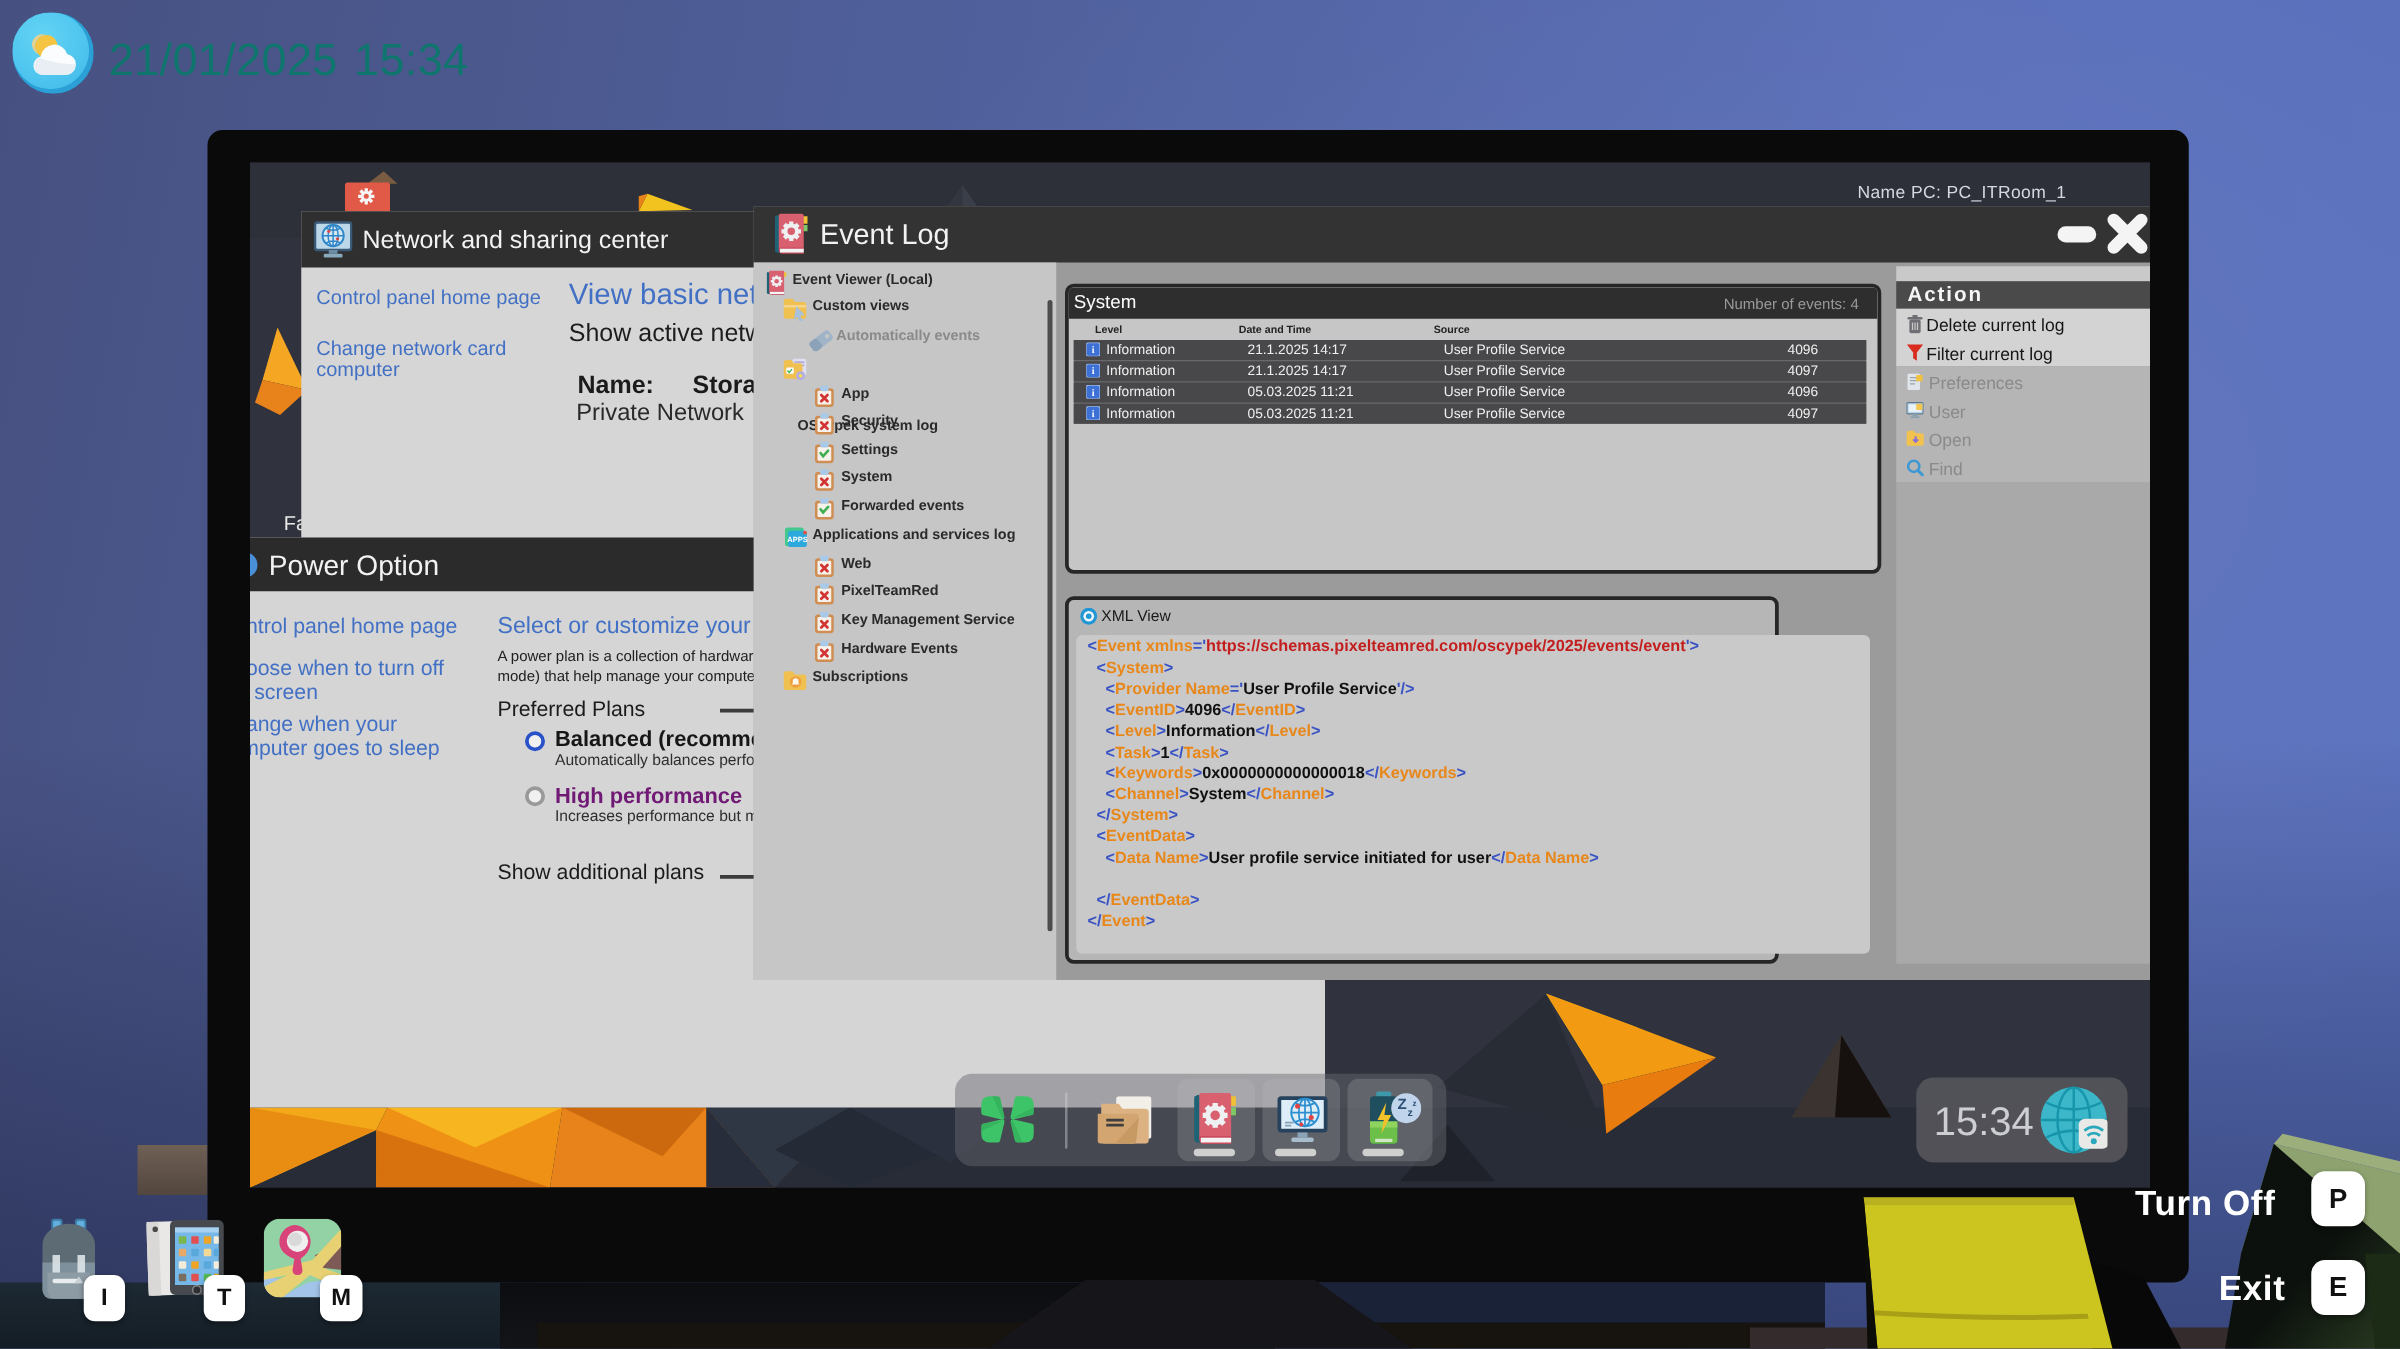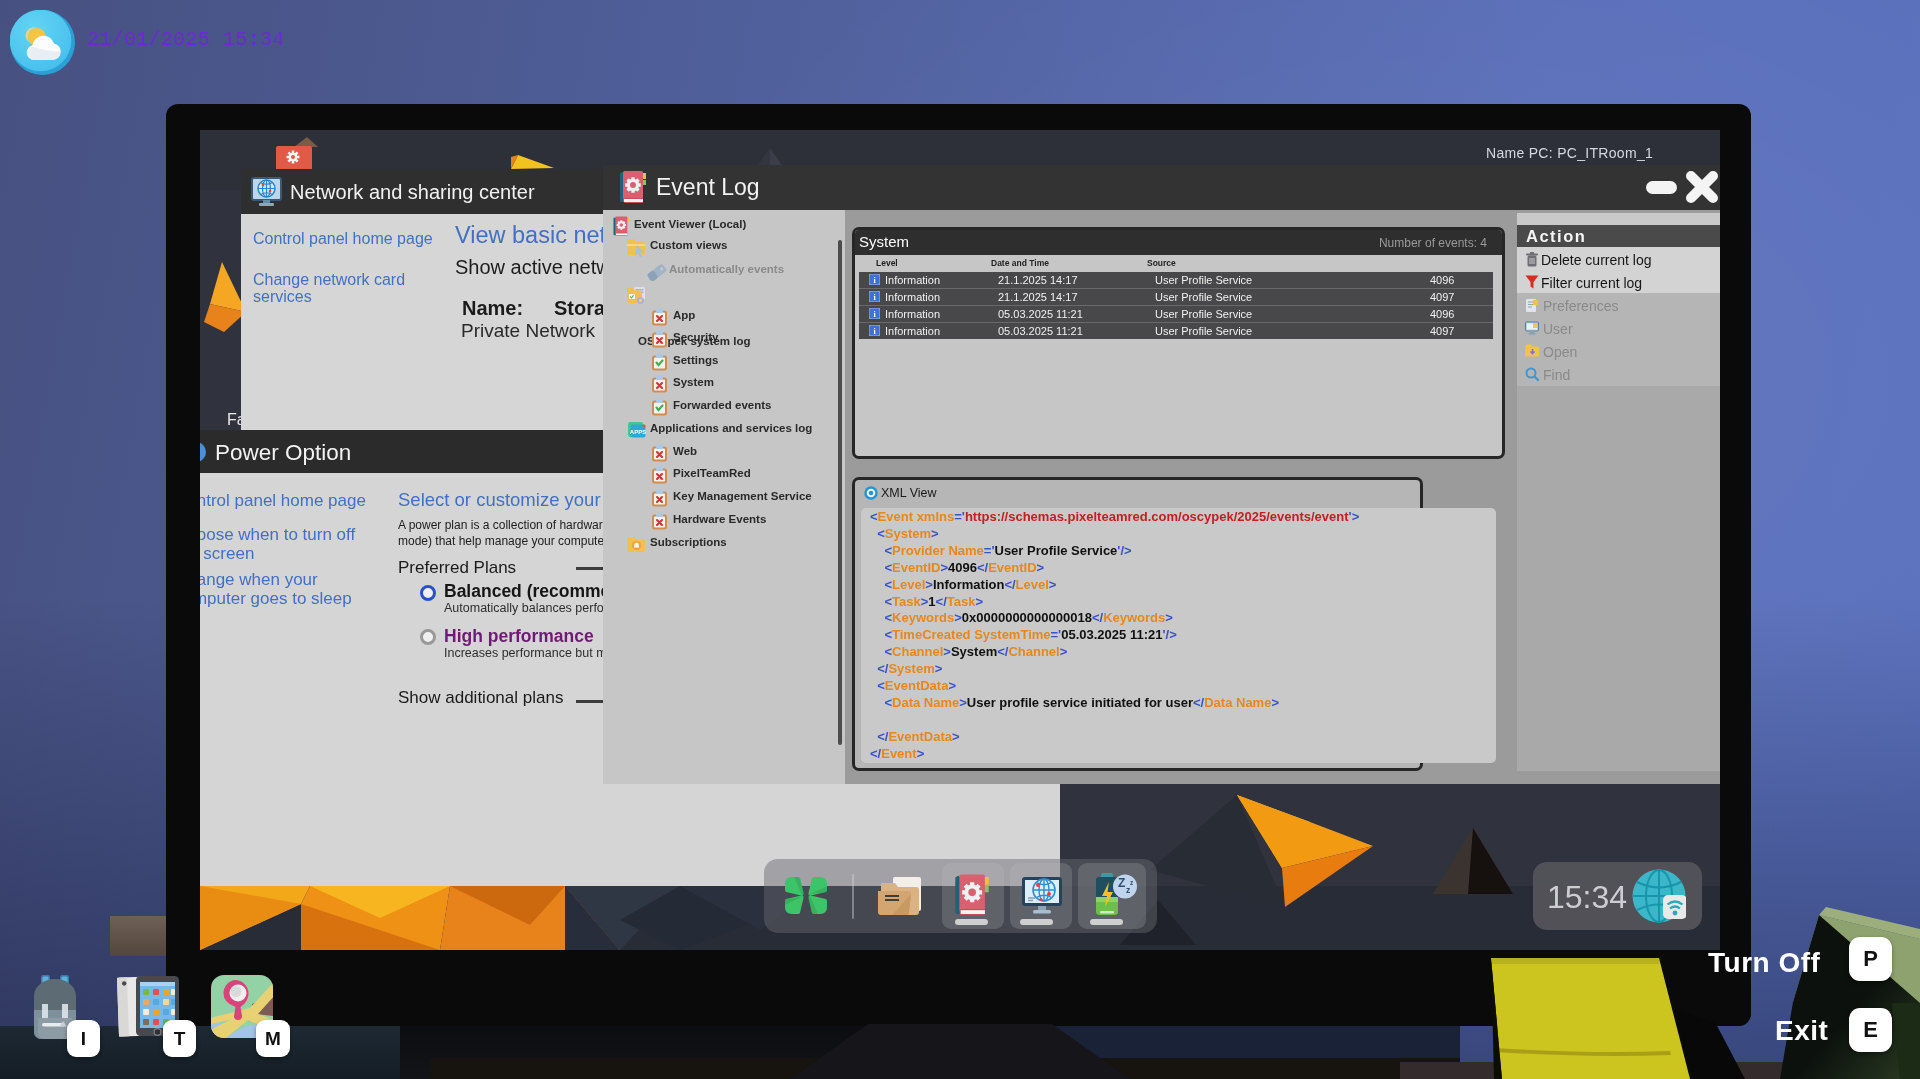--- a/index.html
+++ b/index.html
@@ -61,21 +61,21 @@
 
 #dock { left:564px; top:729px; width:393px; height:74px; border-radius:14px;
   background:rgba(105,105,112,0.47); }
 .hl { top:4px; width:62px; height:66px; border-radius:9px; background:rgba(190,190,196,0.22); }
 .pill { top:60px; width:33px; height:6px; border-radius:3px; background:#cfcfcf; }
 #clock-chip { left:1333px; top:732px; width:169px; height:68px; border-radius:14px;
   background:rgba(85,85,91,0.9); }
 #clock-chip .time { position:absolute; left:14px; top:17px; font-size:32px; color:#cdced2; }
 
 #weather { left:10px; top:10px; width:65px; height:65px; }
-#datetext { left:87px; top:30px; font-size:20px; line-height:1; color:#6d28d9; letter-spacing:0.3px;font-family:Liberation Mono, monospace; }
+#datetext { left:87px; top:30px; font-size:36px; line-height:1; color:#0f766e; letter-spacing:0.3px; }
 #datetext span { margin-left:13px; }
 .key { position:absolute; background:#fff; border-radius:9px; color:#111; font-weight:700;
   display:flex; align-items:center; justify-content:center; box-shadow:0 2px 4px rgba(0,0,0,0.35); }
 #turnoff { left:1708px; top:947px; font-size:28px; font-weight:700; color:#fff; letter-spacing:0.5px; }
 #exit { left:1775px; top:1015px; font-size:28px; font-weight:700; color:#fff; letter-spacing:0.5px; }
 </style>
 </head>
 <body>
 <div class="abs" id="wall-shade"></div>
 <div class="abs" id="shelf"></div>
@@ -164,21 +164,21 @@
       <circle cx="15.5" cy="12.5" r="8.5" fill="#d5e8f2" stroke="#2f86c8" stroke-width="1.5"></circle>
       <path d="M7,12.5 H24 M15.5,4 V21 M9.5,6.5 Q15.5,10 21.5,6.5 M9.5,18.5 Q15.5,15 21.5,18.5" stroke="#2f86c8" stroke-width="1.2" fill="none"></path>
       <ellipse cx="15.5" cy="12.5" rx="4" ry="8.5" fill="none" stroke="#2f86c8" stroke-width="1.2"></ellipse>
       <circle cx="12" cy="9" r="1.3" fill="#d84a4a"></circle>
         <circle cx="19" cy="15" r="1.3" fill="#d84a4a"></circle>
       <rect x="12" y="24" width="7" height="3" fill="#6b8da4"></rect>
       <rect x="8" y="27" width="15" height="3" rx="1" fill="#88a8bc"></rect>
     </svg>
     <div class="title" style="left:49px; top:12px; font-size:20px;">Network and sharing center</div>
     <div class="abs link" style="left:12px; top:61px;">Control panel home page</div>
-    <div class="abs link" style="left:12px; top:103px; width:155px; line-height:16.6px;">Change network card services</div>
+    <div class="abs link" style="left:12px; top:103px; width:155px; line-height:16.6px;">Change network card computer</div>
     <div class="abs" style="left:214px; top:53px; font-size:23.5px; color:#4270c4;">View basic network and connections</div>
     <div class="abs" style="left:214px; top:87px; font-size:20px; color:#1d1d1d;">Show active networks</div>
     <div class="abs" style="left:221px; top:128px; font-size:20px; font-weight:700; color:#1b1b1b;">Name:</div>
     <div class="abs" style="left:313px; top:128px; font-size:20px; font-weight:700; color:#1b1b1b;">Storage_network</div>
     <div class="abs" style="left:220px; top:151px; font-size:19px; color:#2a2a2a;">Private Network</div>
   </div>
 
   <div class="abs" id="win-pow">
     <div class="titlebar" style="height:43px; background:#2b2b2c;"></div>
     <svg class="abs" style="left:40px; top:11px;" width="22" height="22" viewBox="0 0 22 22">
@@ -406,21 +406,20 @@
       <div class="abs" style="left:26px; top:6px; font-size:12.5px; color:#1a1a1a;">XML View</div>
       <div class="abs" id="xml-box">
         <div id="xml-code">
 <div><span class="b">&lt;</span><span class="o">Event</span> <span class="o">xmlns</span><span class="b">='</span><span class="r">https://schemas.pixelteamred.com/oscypek/2025/events/event</span><span class="b">'&gt;</span></div>
 <div>  <span class="b">&lt;</span><span class="o">System</span><span class="b">&gt;</span></div>
 <div>    <span class="b">&lt;</span><span class="o">Provider Name</span><span class="b">='</span>User Profile Service<span class="b">'/&gt;</span></div>
 <div>    <span class="b">&lt;</span><span class="o">EventID</span><span class="b">&gt;</span>4096<span class="b">&lt;/</span><span class="o">EventID</span><span class="b">&gt;</span></div>
 <div>    <span class="b">&lt;</span><span class="o">Level</span><span class="b">&gt;</span>Information<span class="b">&lt;/</span><span class="o">Level</span><span class="b">&gt;</span></div>
 <div>    <span class="b">&lt;</span><span class="o">Task</span><span class="b">&gt;</span>1<span class="b">&lt;/</span><span class="o">Task</span><span class="b">&gt;</span></div>
 <div>    <span class="b">&lt;</span><span class="o">Keywords</span><span class="b">&gt;</span>0x0000000000000018<span class="b">&lt;/</span><span class="o">Keywords</span><span class="b">&gt;</span></div>
-<div>    <span class="b">&lt;</span><span class="o">TimeCreated SystemTime</span><span class="b">='</span>05.03.2025 11:21<span class="b">'/&gt;</span></div>
 <div>    <span class="b">&lt;</span><span class="o">Channel</span><span class="b">&gt;</span>System<span class="b">&lt;/</span><span class="o">Channel</span><span class="b">&gt;</span></div>
 <div>  <span class="b">&lt;/</span><span class="o">System</span><span class="b">&gt;</span></div>
 <div>  <span class="b">&lt;</span><span class="o">EventData</span><span class="b">&gt;</span></div>
 <div>    <span class="b">&lt;</span><span class="o">Data Name</span><span class="b">&gt;</span>User profile service initiated for user<span class="b">&lt;/</span><span class="o">Data Name</span><span class="b">&gt;</span></div>
 <div>&nbsp;</div>
 <div>  <span class="b">&lt;/</span><span class="o">EventData</span><span class="b">&gt;</span></div>
 <div><span class="b">&lt;/</span><span class="o">Event</span><span class="b">&gt;</span></div>
         </div>
       </div>
     </div>

